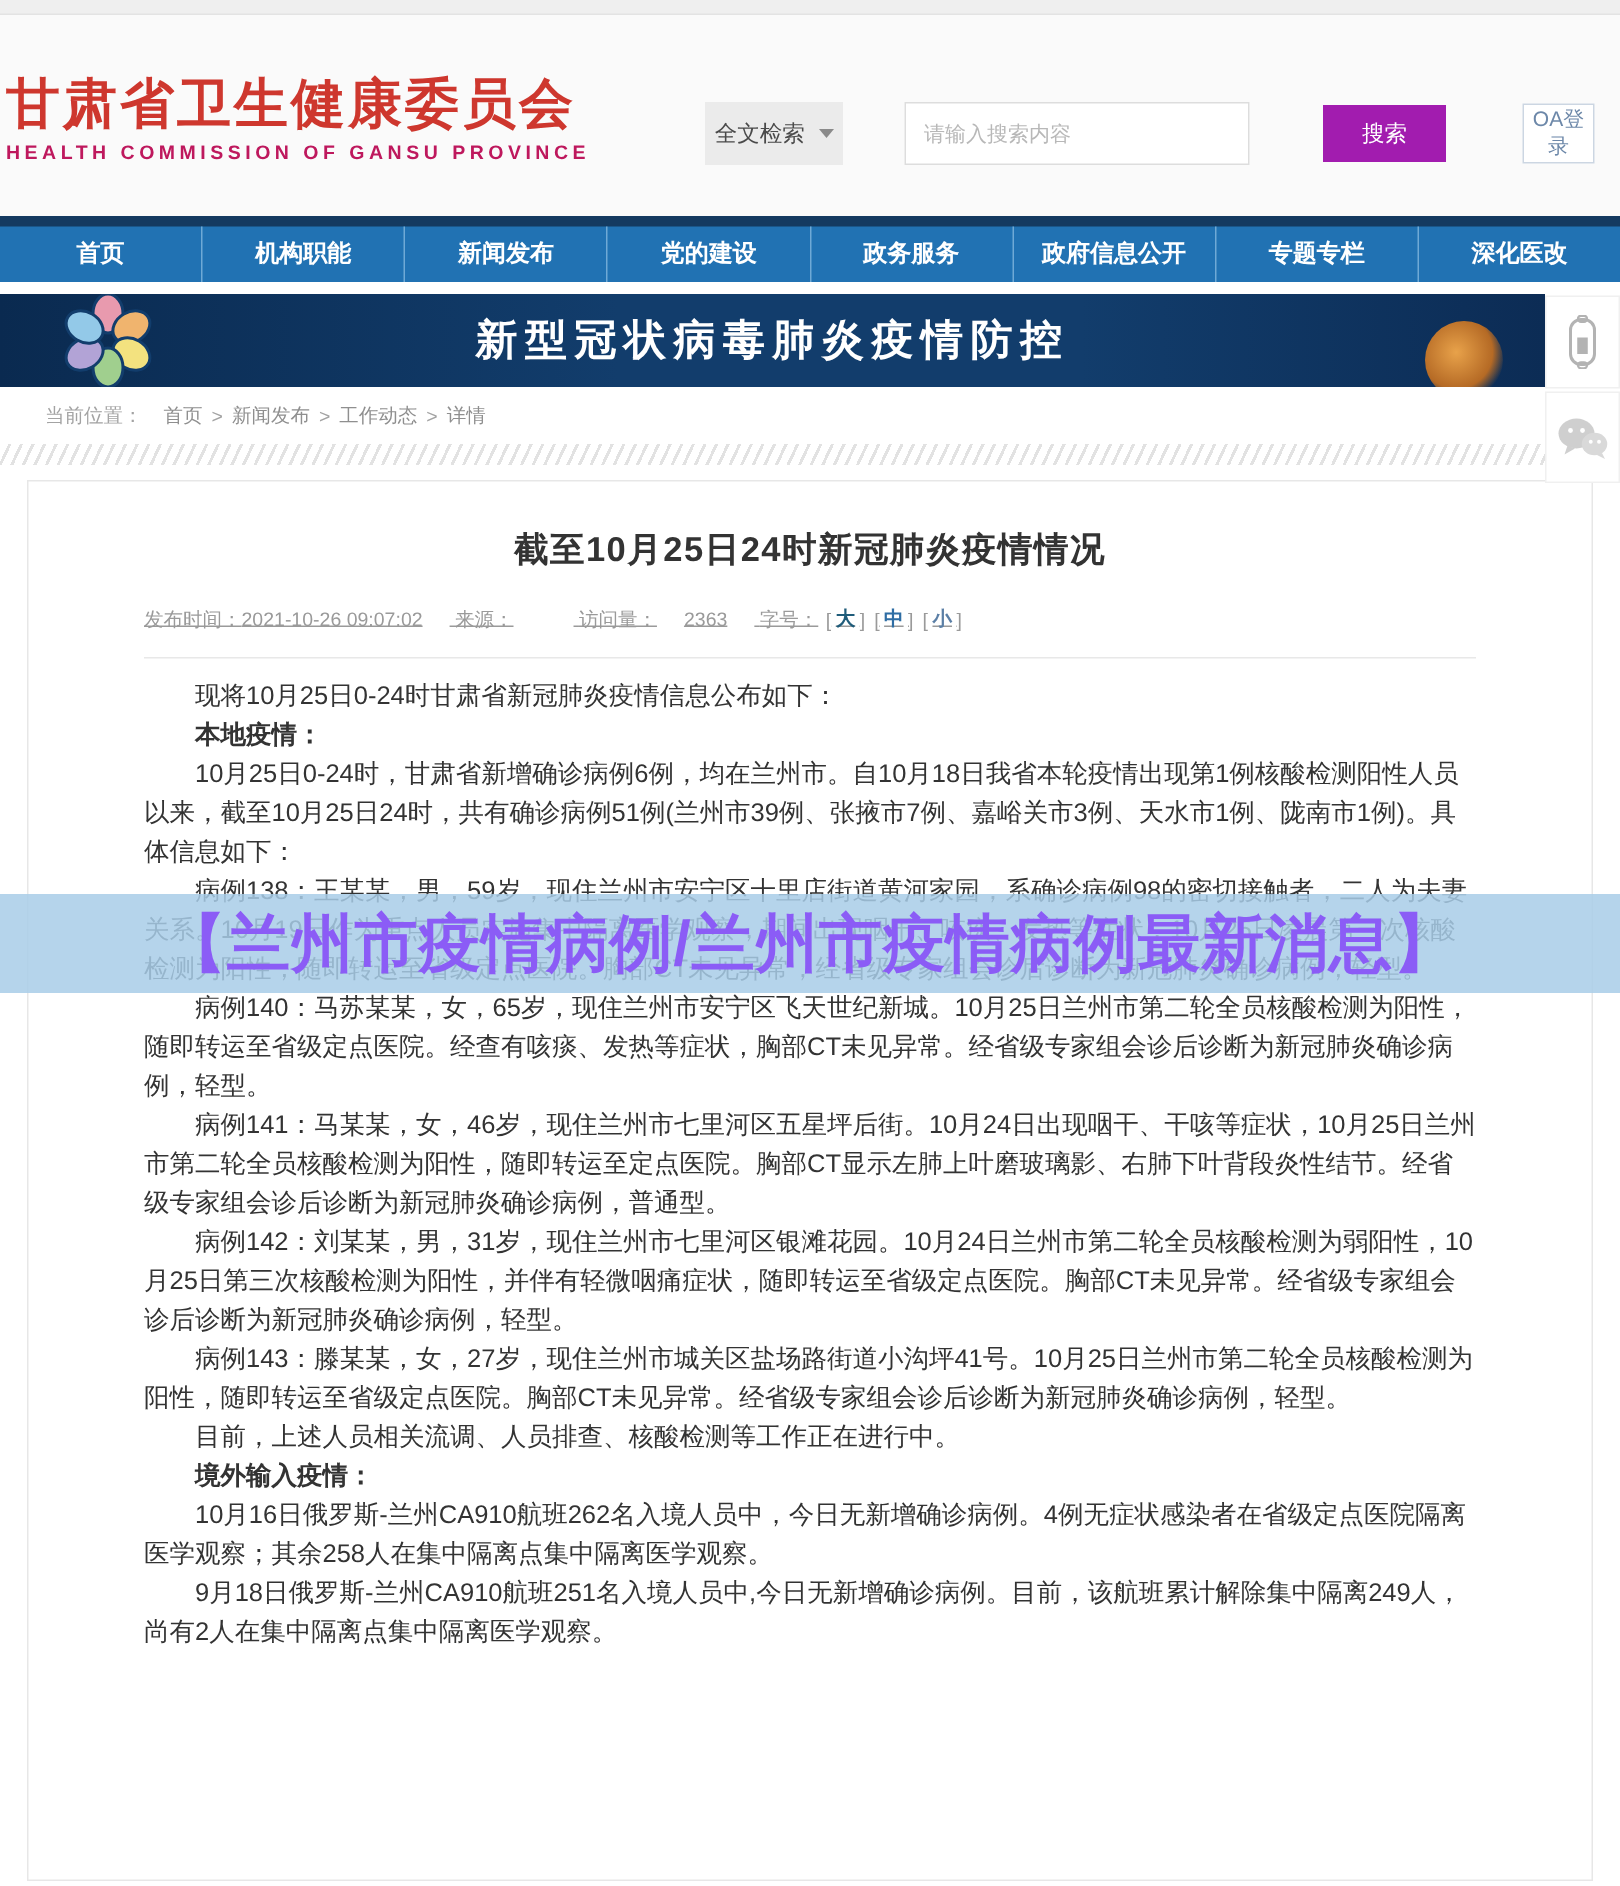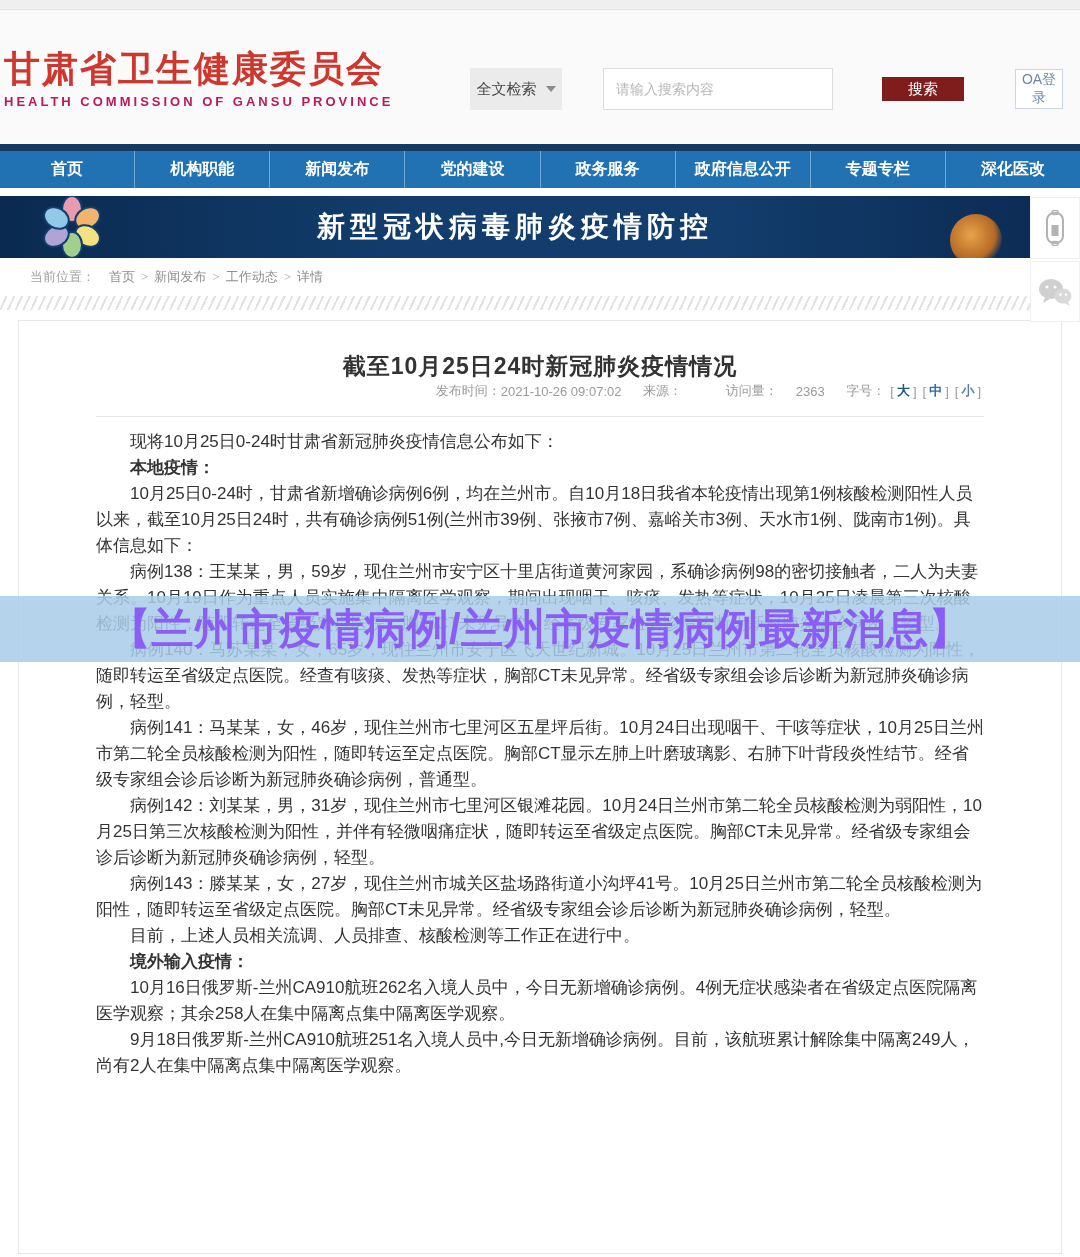--- a/index.html
+++ b/index.html
@@ -13,21 +13,21 @@
   .logo-cn { font-size:36px; font-weight:bold; color:#ce372e; letter-spacing:2px; line-height:1.15; }
   .logo-en { font-size:13px; color:#be185d; letter-spacing:3px; margin-top:5px; font-weight:bold; }
   .search-area { position:absolute; right:17px; top:58px; display:flex; align-items:center;gap:41px; }
   .search-cat { width:92px; height:42px; background:#ebebeb; color:#4a4a4a; font-size:15px;
     display:flex; align-items:center; justify-content:center; gap:9px; cursor:pointer; }
   .caret { width:0; height:0; border-left:5px solid transparent; border-right:5px solid transparent;
     border-top:6px solid #8a8a8a; display:inline-block; }
   .search-input { width:230px; height:42px; border:1px solid #ddd; background:#fff; padding:0 12px;
     font-size:14px; color:#333; outline:none; }
   .search-input::placeholder { color:#b8b8b8; }
-  .search-btn { width:82px; height:24px; margin-left:8px; background:#7f1d1d; color:#fff;
+  .search-btn { width:82px; height:38px; margin-left:8px; background:#a21caf; color:#fff;
     font-size:15px; border:none; cursor:pointer; }
   .oa-btn { width:48px; height:40px; margin-left:10px; background:#fff; border:1px solid #ccd6e2;
     color:#6d88a9; font-size:14px; cursor:pointer; }
 
   
   nav { height:44px; background:#2172b3; border-top:7px solid #143a60; display:flex; }
   .nav-item { flex:1; display:flex; align-items:center; justify-content:center; color:#fff;
     font-size:16px; font-weight:bold; cursor:pointer; }
   .nav-item + .nav-item { border-left:1px solid #6fa9d6; }
 
@@ -43,31 +43,31 @@
     background:radial-gradient(circle at 40% 40%, #e8a24a 0%, #b56a25 55%, rgba(18,61,108,0) 75%); }
 
   
   .rail { position:absolute; right:0; top:197px; width:50px; z-index:20; }
   .rail-box { width:50px; height:62px; background:#fff; border:1px solid #f0f0f0;
     display:flex; align-items:center; justify-content:center; cursor:pointer; }
   .rail-box + .rail-box { margin-top:2px; height:61px; }
 
   
   .breadcrumb { height:38px; display:flex; align-items:center; padding-left:30px; font-size:13px;
-    color:#a3a3a3; background:#fff;font-family:Liberation Serif, serif; }
+    color:#a3a3a3; background:#fff; }
   .bc-label { margin-right:14px; }
   .bc-item { color:#8f8f8f; cursor:pointer; }
   .bc-sep { margin:0 6px; color:#a3a3a3; }
   .hatch { height:14px; background:repeating-linear-gradient(115deg,#ffffff 0 5px,#e2e2e2 5px 7px); }
 
   
   .card { margin:10px 18px 0; height:934px; background:#fff; border:1px solid #e7e7e7;
     padding:30px 77px 0; overflow:hidden; }
   .article-title { font-size:23px; font-weight:bold; color:#333; text-align:center; letter-spacing:1px; }
-  .meta { text-align:right; font-size:13px; color:#9a9a9a; }
+  .meta { margin-top:22px; text-align:left; font-size:13px; color:#9a9a9a;text-decoration:underline; }
   .meta span { vertical-align:middle; }
   .m-gap { display:inline-block; width:18px; }
   .m-gap-lg { display:inline-block; width:40px; }
   .fs-group { margin-left:2px; }
   .bk { color:#9a9a9a; margin:0 3px; }
   .fs-btn { cursor:pointer; font-weight:bold; }
   .fs-large { color:#1f5c7a; }
   .fs-medium { color:#2e6da4; }
   .fs-small { color:#5b7fa6; }
   .meta-divider { border-bottom:1px solid #e8e8e8; margin-top:16px; }

